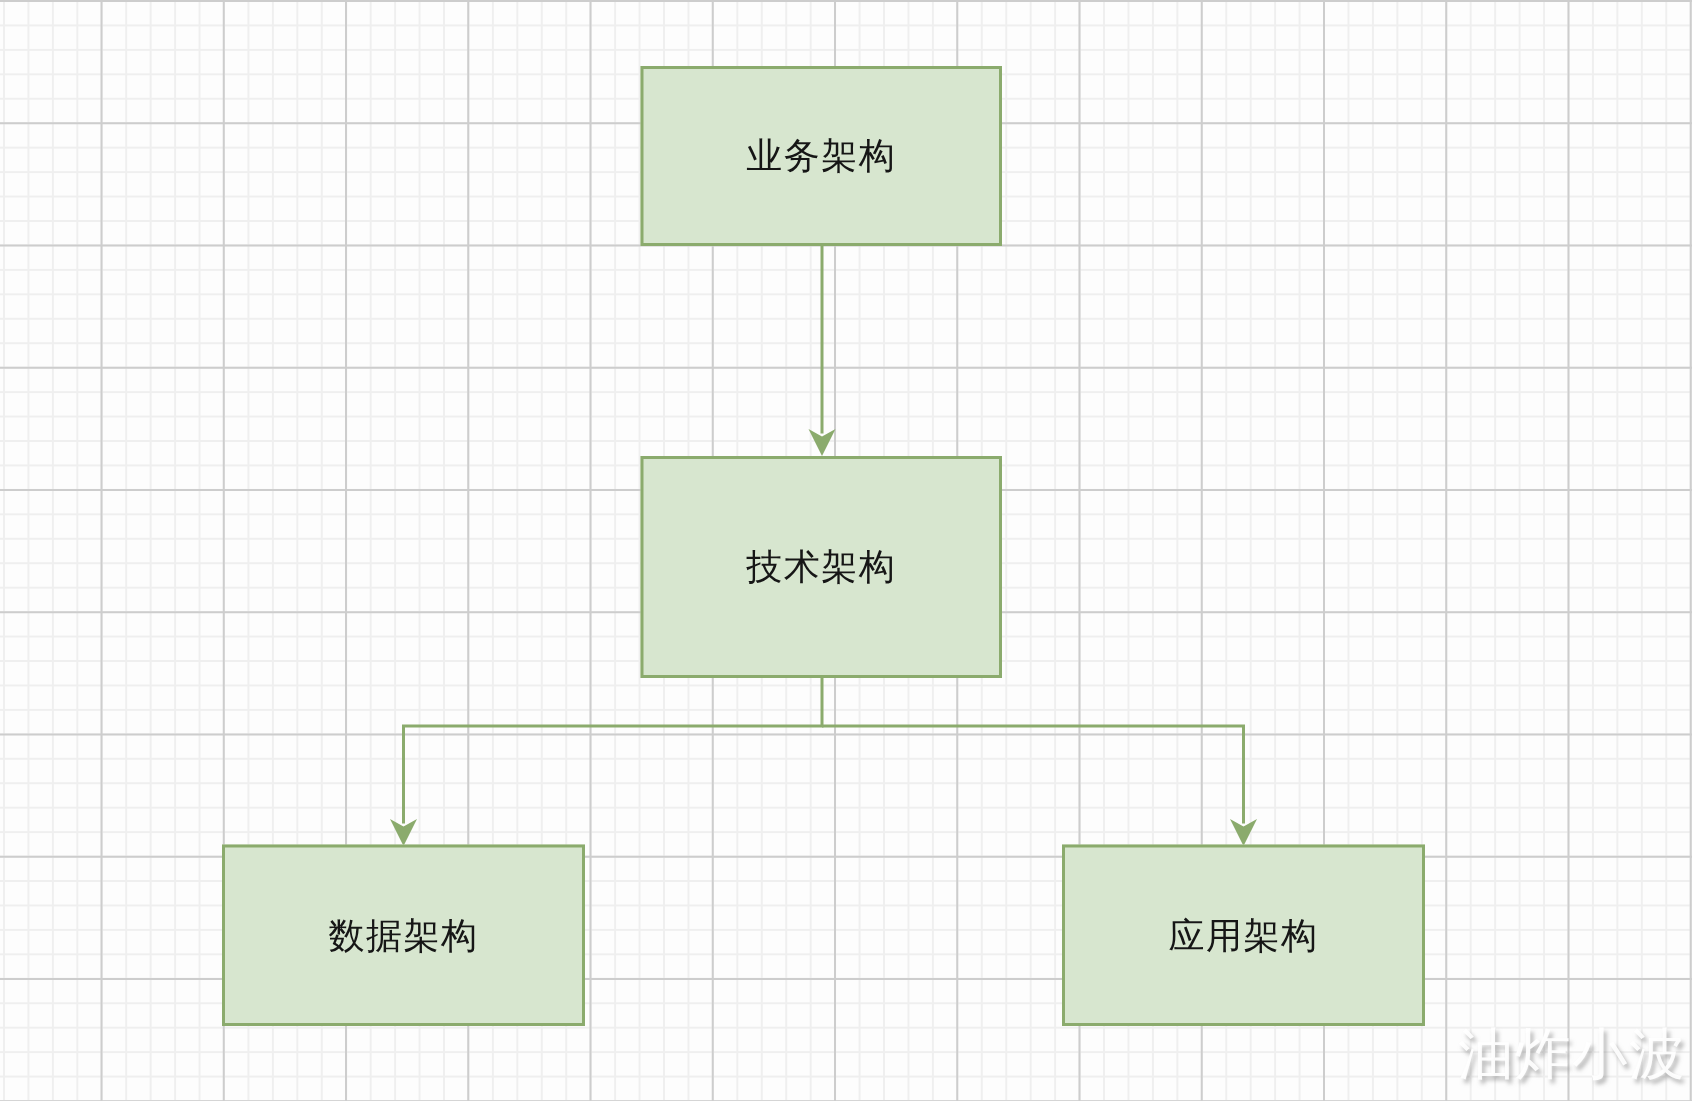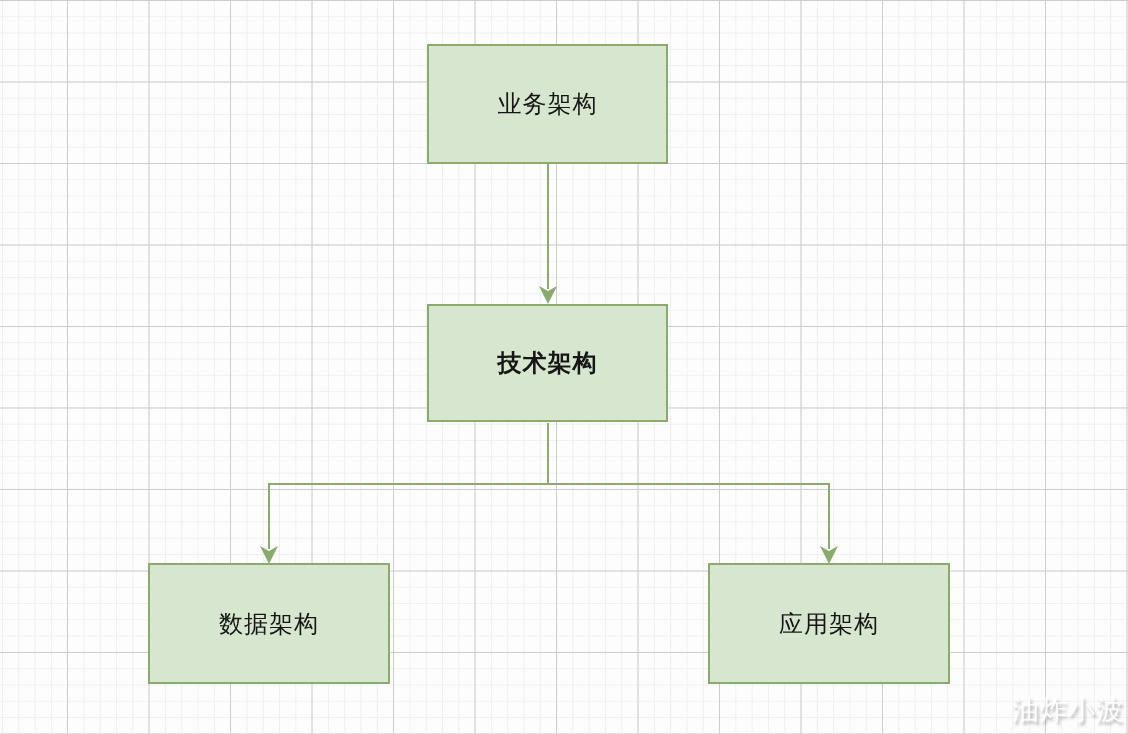--- a/index.html
+++ b/index.html
@@ -36,28 +36,28 @@
     border: 2px solid #8bab6d;
     display: flex;
     align-items: center;
     justify-content: center;
     color: #161616;
     font-size: 24px;
     letter-spacing: 1px;
     white-space: nowrap;
   }
   .node-business    { left: 427px; top: 44px;  width: 241px; height: 120px; }
-  .node-technical   { left: 427px; top: 304px; width: 241px; height: 118px; font-weight: bold; }
+  .node-technical   { left: 427px; top: 304px; width: 241px; height: 148px; }
   .node-data        { left: 148px; top: 563px; width: 242px; height: 121px; }
   .node-application { left: 708px; top: 563px; width: 242px; height: 121px; }
   .watermark {
     position: absolute;
     right: 4px;
     bottom: 6px;
-    font-size: 27px;
+    font-size: 37px;
     color: rgba(255,255,255,0.92);
     text-shadow: 2px 3px 3px rgba(120,120,120,0.55);
     letter-spacing: 1px;
     user-select: none;
     font-family: Liberation Mono, monospace;
   }
 </style>
 </head>
 <body>
 

